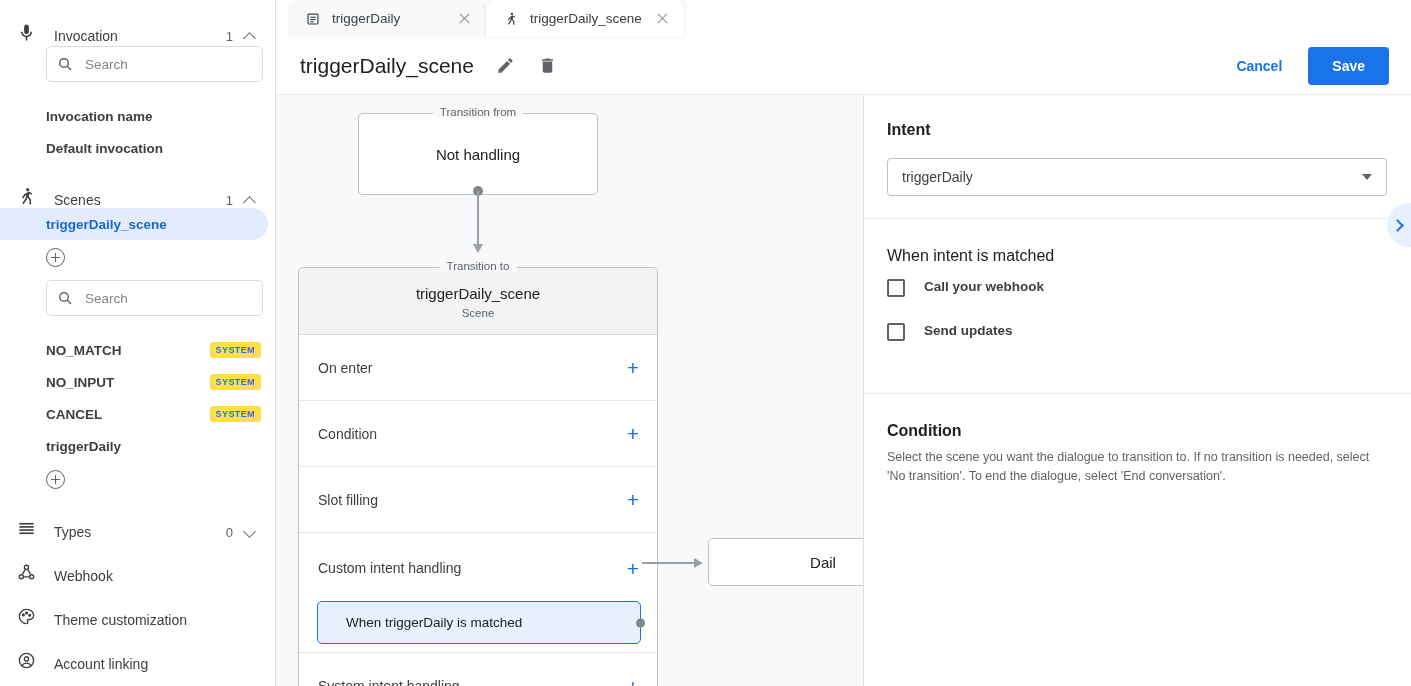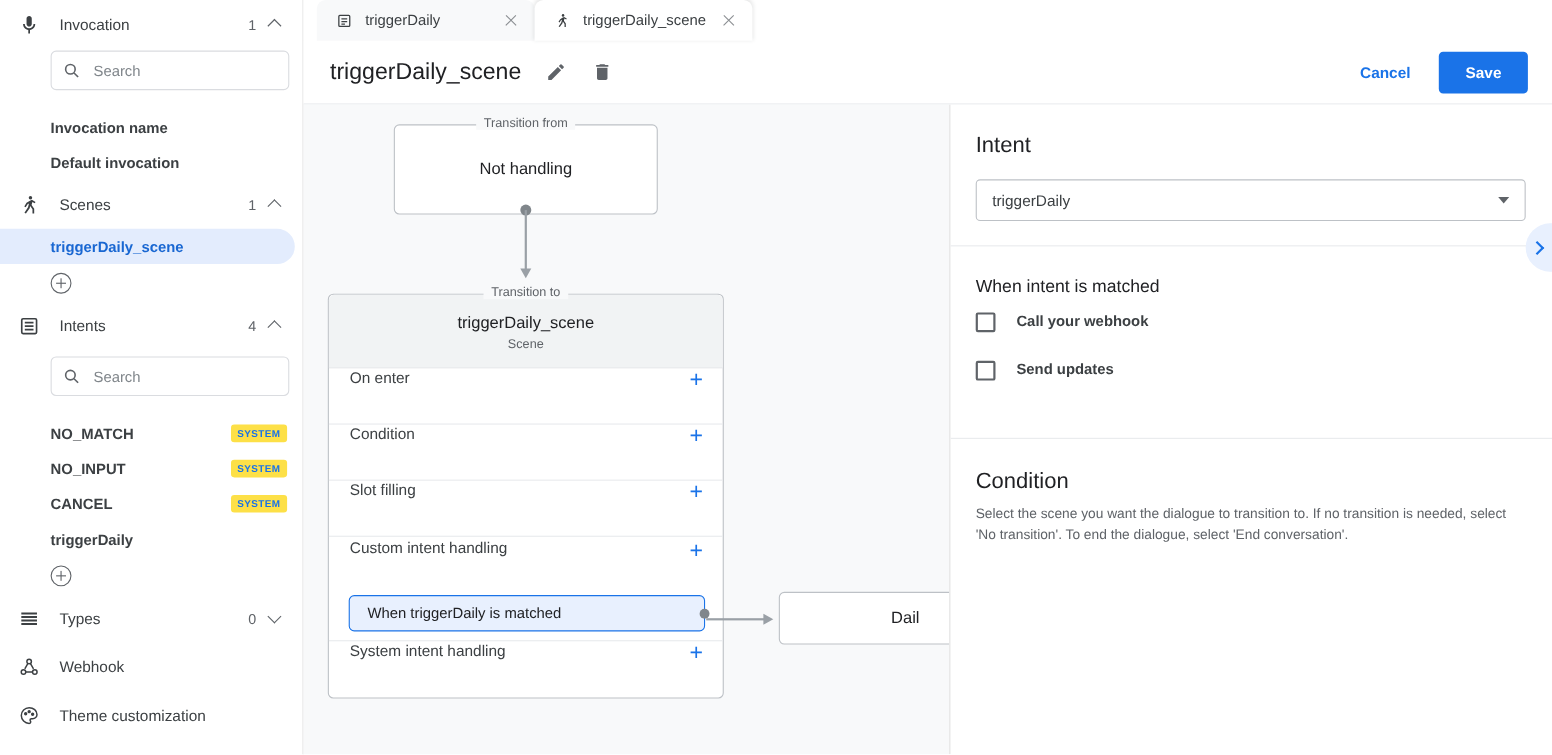--- a/index.html
+++ b/index.html
@@ -12,21 +12,21 @@
   }
   #app { position: relative; width: 1411px; height: 686px; display: flex; }
 
   
   .sidebar {
     width: 276px; height: 686px; background: #fff;
     border-right: 1px solid #e0e0e0;
     position: relative; overflow: hidden; flex: 0 0 276px;
   }
   .sb-section {
-    display: flex; align-items: center; height: 44px;
+    display: flex; align-items: flex-end; height: 44px;
     padding-left: 14px; padding-right: 18px; cursor: pointer;
   }
   .sb-section .ic { width: 24px; height: 24px; flex: 0 0 24px; display:flex; align-items:center; justify-content:center; color:#3c4043; }
   .sb-section .lbl { margin-left: 16px; font-size: 14px; color: #3c4043; flex: 1; }
   .sb-section .cnt { font-size: 13px; color: #5f6368; margin-right: 10px; }
   .sb-section .chev { width: 14px; height: 14px; position: relative; }
   .chev::before {
     content:""; position:absolute; left:2px; top:4px; width:8px; height:8px;
     border-left: 1.6px solid #5f6368; border-top: 1.6px solid #5f6368;
     transform: rotate(45deg);
@@ -130,49 +130,49 @@
   .arrow-v .hd {
     position:absolute; left:-4px; top:53px; width:0;height:0;
     border-left:5px solid transparent;border-right:5px solid transparent;border-top:9px solid #9aa0a6;
   }
 
   .node-scene { left: 22px; top: 172px; width: 360px; background:#fff; }
   .scene-hdr { background:#f1f3f4; padding:17px 0 15px; border-bottom:1px solid #dadce0; border-top-left-radius:5px;border-top-right-radius:5px;}
   .scene-hdr .s1 { text-align:center; font-size:15px; color:#202124; }
   .scene-hdr .s2 { text-align:center; font-size:11.5px; color:#5f6368; margin-top:5px;}
   .scene-row {
-    height: 51px; display:flex; padding:0 18px 0 19px;
+    height: 66px; display:flex; align-items:center; padding:0 18px 0 19px;
     border-bottom:1px solid #e8eaed; font-size:14px; color:#3c4043;
   }
   .scene-row.last { border-bottom:none; }
   .scene-row .rl { flex:1; }
   .scene-row .rp { color:#1a73e8; font-size:21px; line-height:1; cursor:pointer; font-weight:300;}
   .scene-sub {
     margin: 0 16px 8px 18px; border:1.5px solid #1a73e8; background:#e8f0fe;
-    border-radius:5px; height:33px; display:flex; align-items:center;
-    padding-left:16px; font-size:13.5px; color:#202124; position:relative;
+    border-radius:5px; height:43px; display:flex; align-items:center;
+    padding-left:28px; font-size:13.5px; color:#202124; position:relative;
   }
   .sub-wrap { padding-top:2px; border-bottom:1px solid #e8eaed; }
   .conn-dot { position:absolute; right:-5px; top:50%; transform:translateY(-50%); width:9px;height:9px;border-radius:50%;background:#80868b;}
 
   .arrow-h { position:absolute; left:366px; top:467px; width:63px; height:2px;}
   .arrow-h .ln{position:absolute;left:0;top:0;width:54px;height:1.5px;background:#9aa0a6;}
   .arrow-h .hd{position:absolute;left:52px;top:-4px;width:0;height:0;border-top:5px solid transparent;border-bottom:5px solid transparent;border-left:9px solid #9aa0a6;}
 
   .node-next { left: 432px; top: 443px; width: 230px; height: 48px; }
   .node-next .ntxt{position:absolute;left:0;right:0;top:50%;transform:translateY(-50%);text-align:center;font-size:15px;color:#202124;}
 
   
   .rpanel {
     width: 548px; flex:0 0 548px; background:#fff; border-left:1px solid #e0e0e0;
     position:relative; overflow:hidden;
   }
   .rsec { padding: 26px 24px 22px 23px; border-bottom:1px solid #e8eaed; }
   .rsec.nb { border-bottom:none; }
-  .rtitle { font-size:20px; color:#202124; margin-bottom:19px; }
+  .rtitle { font-size:16px; color:#202124; margin-bottom:19px;font-weight:bold; }
   .rtitle.tight { margin-bottom: 8px; }
   .rdesc { font-size:12.5px; color:#5f6368; line-height:1.52; margin-bottom:20px; max-width:512px;}
   .select {
     height:38px; border:1px solid #bdc1c6; border-radius:4px;
     display:flex; align-items:center; padding:0 14px; cursor:pointer; background:#fff;
   }
   .select .sv { flex:1; font-size:14px; color:#3c4043; }
   .select .sarrow { width:0;height:0;border-left:5px solid transparent;border-right:5px solid transparent;border-top:6px solid #5f6368;}
   .ckrow { display:flex; height:34px; margin-bottom:10px; cursor:pointer;}
   .ckbox { width:18px;height:18px;border:2px solid #5f6368;border-radius:2px;flex:0 0 18px;}
@@ -234,33 +234,20 @@
       <span class="chev"></span>
     </div>
 
     <div class="sb-item active">
       <span class="it-lbl">triggerDaily_scene</span>
     </div>
     <div class="sb-add">
       <span class="plus-circle"></span>
     </div>
 
-    <div class="sb-section">
-      <span class="ic">
-        <svg width="19" height="19" viewBox="0 0 24 24" fill="none" stroke="currentColor" stroke-width="1.9">
-            <rect x="3.5" y="3.5" width="17" height="17" rx="1.5"></rect>
-            <line x1="7" y1="8" x2="17" y2="8"></line>
-            <line x1="7" y1="12" x2="17" y2="12"></line>
-            <line x1="7" y1="16" x2="17" y2="16"></line>
-          </svg>
-      </span>
-      <span class="lbl">Intents</span>
-      <span class="cnt">4</span>
-      <span class="chev"></span>
-    </div>
 
     <div class="sb-search" style="margin-top:6px;">
       <span class="si">
         <svg width="16" height="16" viewBox="0 0 24 24" fill="none" stroke="currentColor" stroke-width="2.2">
             <circle cx="10.5" cy="10.5" r="6.5"></circle>
             <line x1="15.5" y1="15.5" x2="21" y2="21"></line>
           </svg>
       </span>
       <input placeholder="Search" style="">
     </div>

